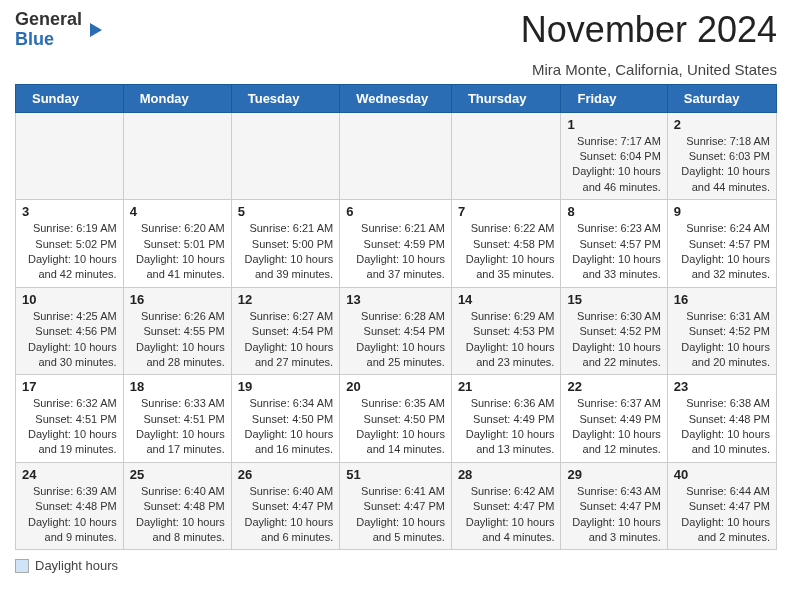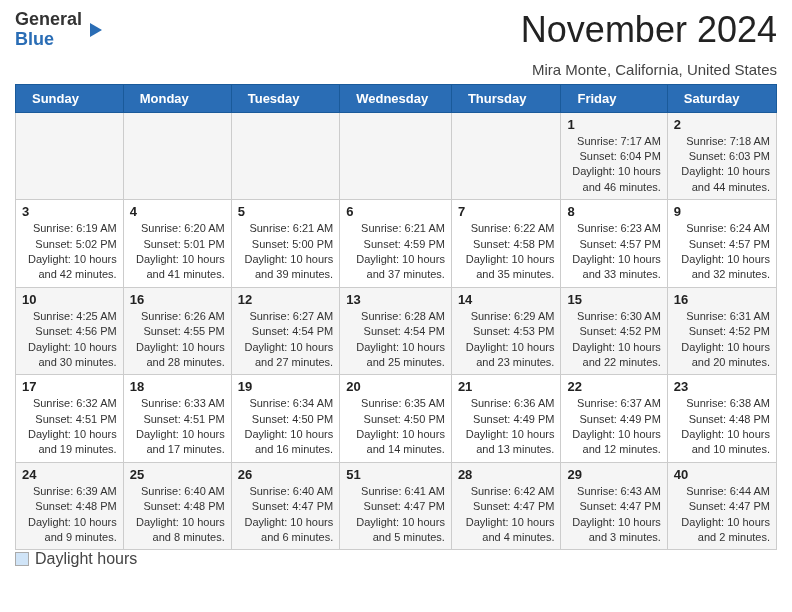--- a/index.html
+++ b/index.html
@@ -86,21 +86,22 @@
     .day-info {
       font-size: 11px;
       color: #333;
       line-height: 1.4;
       text-align: right;
     }
     td.empty {
       background: #fff;
     }
     .legend {
-      font-size: 16px;
+      margin-top: 8px;
+      font-size: 13px;
       color: #444;
       display: flex;
       align-items: center;
       gap: 6px;
     }
     .legend-box {
       width: 14px;
       height: 14px;
       background: #d0e4f7;
       border: 1px solid #aaa;

